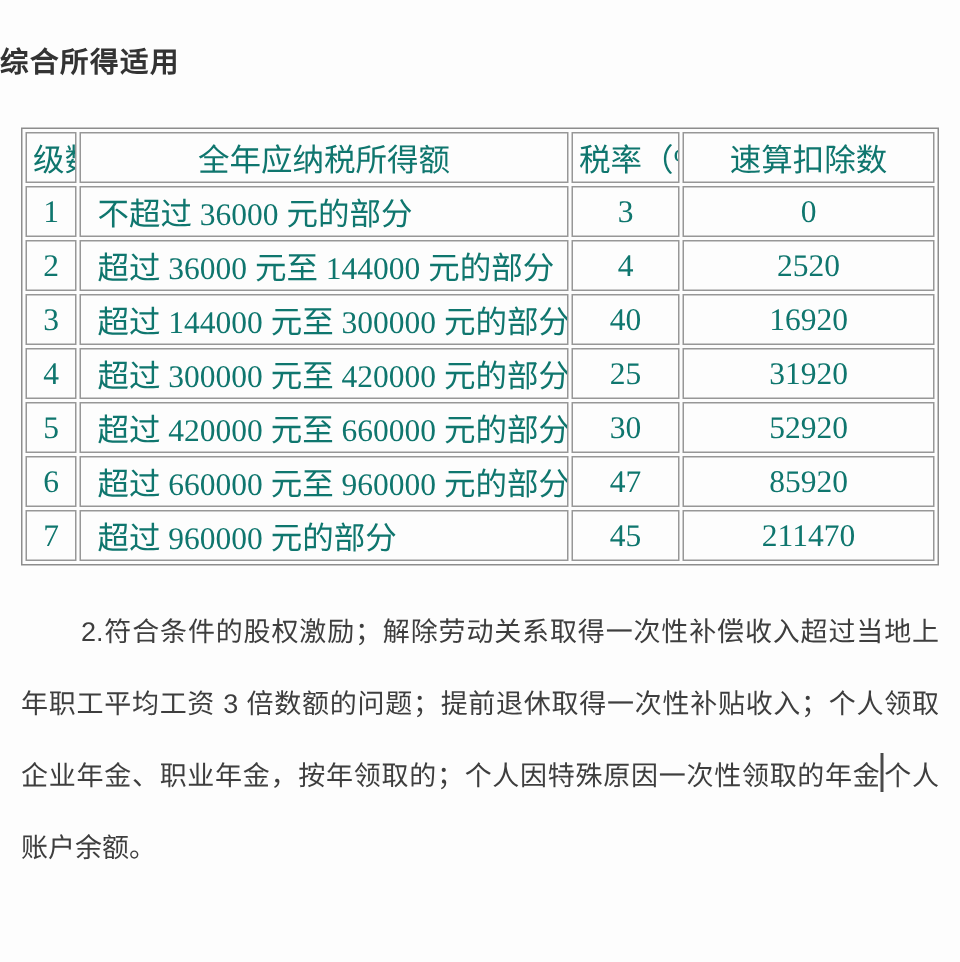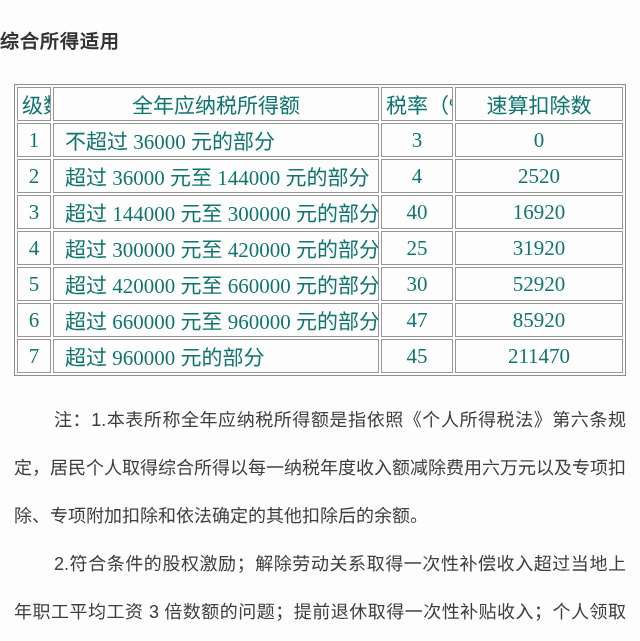--- a/index.html
+++ b/index.html
@@ -131,17 +131,16 @@
         <tr>
           <td>7</td>
           <td class="cell-left">超过 960000 元的部分</td>
           <td>45</td>
           <td>211470</td>
         </tr>
       </tbody>
   </table>
 
   <div class="notes">
-    <p>注：1.本表所称全年应纳税所得额是指依照《个人所得税法》第六条规定，居民个人取得综合所得以每一纳税年度收入额减除费用六万元以及专项扣除、专项附加扣除和依法确定的其他扣除后的余额。</p>
     <p><span>2.符合条件的股权激励；解除劳动关系取得一次性补偿收入超过当地上年职工平均工资 3 倍数额的问题；提前退休取得一次性补贴收入；个人领取企业年金、职业年金，按年领取的；个人因特殊原因一次性领取的年金</span><span class="text-cursor"></span><span>个人账户余额。</span></p>
   </div>
 
 </div>
 
 </body></html>

